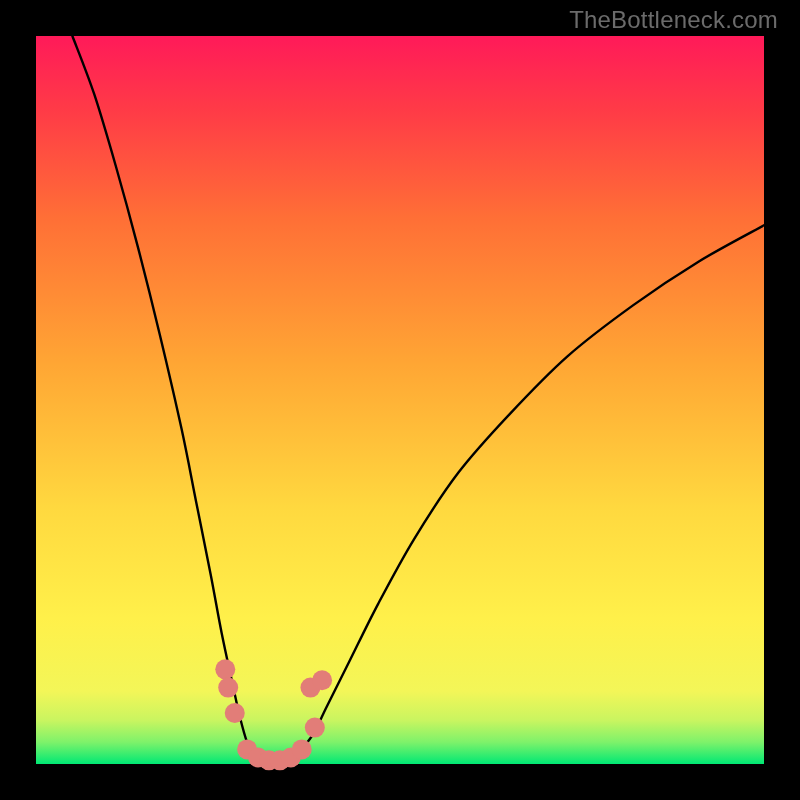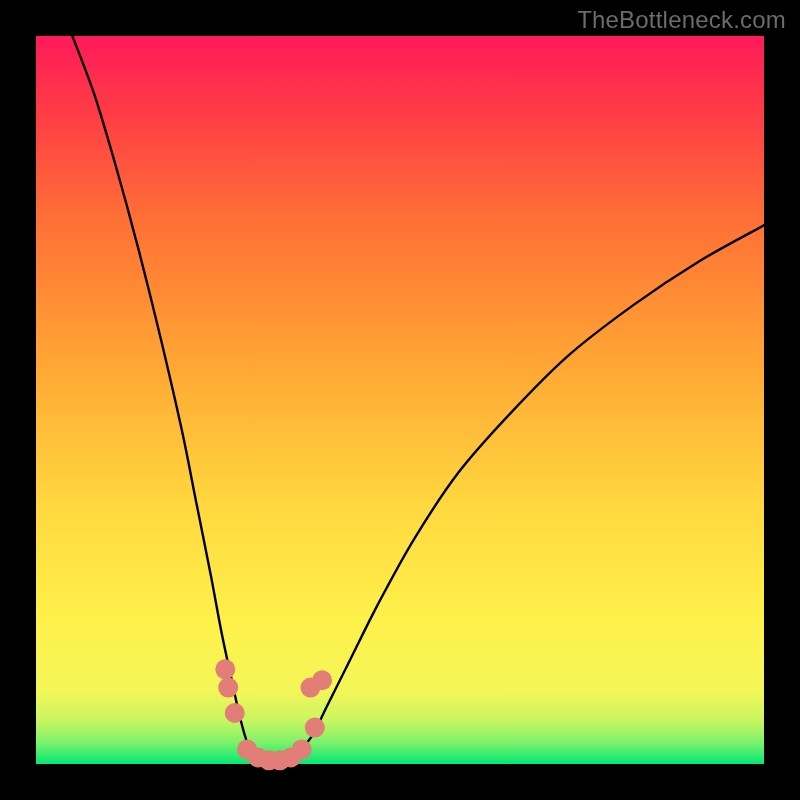--- a/index.html
+++ b/index.html
@@ -15,21 +15,21 @@
     position: absolute;
     top: 0;
     left: 0;
     width: 800px;
     height: 800px;
     background: #000;
   }
   .watermark {
     position: absolute;
     top: 6px;
-    right: 14px;
+    right: 22px;
     color: #6b6b6b;
     font-size: 24px;
     font-weight: 400;
     letter-spacing: 0.2px;
   }
   svg {
     position: absolute;
     left: 0;
     top: 0;
   }

